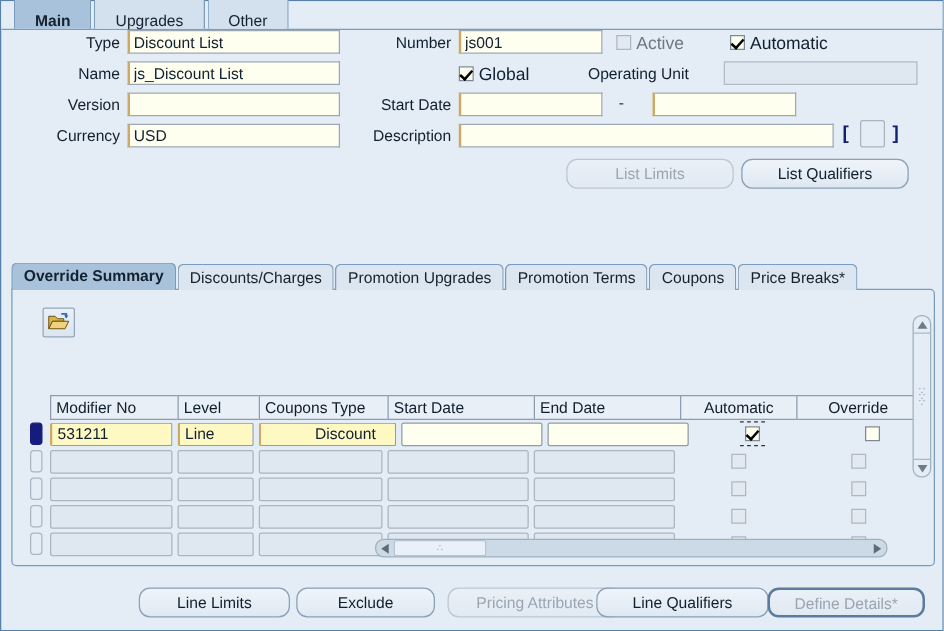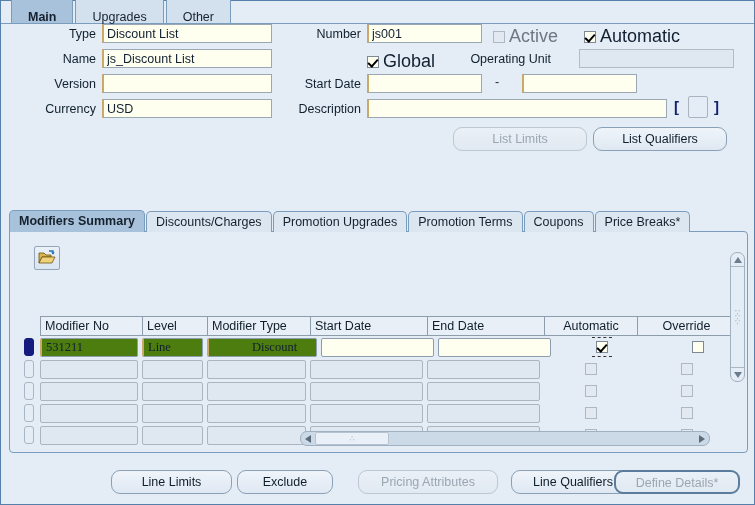--- a/index.html
+++ b/index.html
@@ -145,21 +145,21 @@
   }
   .cbox.dis { background: #e2e9f1; border-color: #aeb8c2; }
   .cbox.checked::after {
     content: "";
     position: absolute; left: 2px; top: 0px;
     width: 4px; height: 8px;
     border: solid #000000;
     border-width: 0 2px 2px 0;
     transform: rotate(42deg);
   }
-  .cb-label { font-size: 18px; white-space: nowrap; }
+  .cb-label { font-size: 14px; white-space: nowrap; }
   .cb-label.dis { color: #6d7883; }
   .dash { position: absolute; font-size: 12.5px; color: #1a2a38; }
   .bracket {
     position: absolute; color: #11226e; font-size: 15px;
     font-weight: bold; line-height: 19px;
   }
   .ff-box {
     position: absolute;
     width: 20px; height: 22px;
     background: #e4ecf5;
@@ -273,24 +273,23 @@
     border-radius: 2px;
     font-size: 12.5px;
     line-height: 17px;
     padding-left: 4px;
     color: #102030;
     overflow: hidden;
     white-space: nowrap;
     flex: 0 0 auto;
   }
   .grow.current .gcell.filled {
-    background: #4d7c0f;
+    background: #fef9c3;
     border: 1px solid #8d9dad;
     border-left: 2px solid #caa96a;
-    font-family: Liberation Serif, serif;
   }
   .grow.current .gcell.editable {
     background: #fffff0;
     border: 1px solid #8d9dad;
   }
   .chkcell {
     display: flex; align-items: center; justify-content: center;
     flex: 0 0 auto; height: 22px; position: relative;
   }
   .chkcell.focus::before, .chkcell.focus::after {
@@ -422,21 +421,21 @@
     <div class="cb-wrap" style="left:366px; top:27px;">
       <span class="cbox checked"></span>
       <span class="cb-label">Global</span>
     </div>
 
     <div class="btn disabled" style="left:452px; top:103px; width:134px;">List Limits</div>
     <div class="btn" style="left:592px; top:103px; width:134px;">List Qualifiers</div>
   </div>
 
   <div class="tabstrip">
-    <div class="btab active">Modifiers Summary</div>
+    <div class="btab active">Override Summary</div>
     <div class="btab">Discounts/Charges</div>
     <div class="btab">Promotion Upgrades</div>
     <div class="btab">Promotion Terms</div>
     <div class="btab">Coupons</div>
     <div class="btab">Price Breaks*</div>
   </div>
 
   <div class="tabcanvas">
 
     <div class="folder-btn">
@@ -446,21 +445,21 @@
         <path d="M11 1 L15 1 L15 4" fill="none" stroke="#2a6fb5" stroke-width="1.4"></path>
         <path d="M15 4.8 L13.3 2.2 L16.7 2.2 Z" fill="#2a6fb5"></path>
       </svg>
     </div>
 
     <div class="grid">
 
       <div class="grid-head">
         <div class="hcell" style="width:102px;">Modifier No</div>
         <div class="hcell" style="width:65px;">Level</div>
-        <div class="hcell" style="width:103px;">Modifier Type</div>
+        <div class="hcell" style="width:103px;">Coupons Type</div>
         <div class="hcell" style="width:117px;">Start Date</div>
         <div class="hcell" style="width:117px;">End Date</div>
         <div class="hcell center" style="width:93px;">Automatic</div>
         <div class="hcell center" style="width:99px;">Override</div>
       </div>
 
       <div class="grid-body">
 
         <div class="grow current">
           <div class="rec-ind"></div>
@@ -559,19 +558,19 @@
       <div class="h-thumb">∴</div>
       <div style="flex:1 1 auto;"></div>
       <div class="h-arrow">
           <span class="tri-right"></span>
         </div>
     </div>
   </div>
 
   <div class="btnbar">
     <div class="btn" style="left:110px; top:9px; width:121px;">Line Limits</div>
-    <div class="btn" style="left:236px; top:9px; width:96px;">Exclude</div>
+    <div class="btn" style="left:236px; top:9px; width:111px;">Exclude</div>
     <div class="btn disabled" style="left:357px; top:9px; width:140px;">Pricing Attributes</div>
-    <div class="btn" style="left:510px; top:9px; width:124px;">Line Qualifiers</div>
+    <div class="btn" style="left:476px; top:9px; width:138px;">Line Qualifiers</div>
     <div class="btn disabled default" style="left:613px; top:9px; width:126px;">Define Details*</div>
   </div>
 
 </div>
 
 </body></html>

